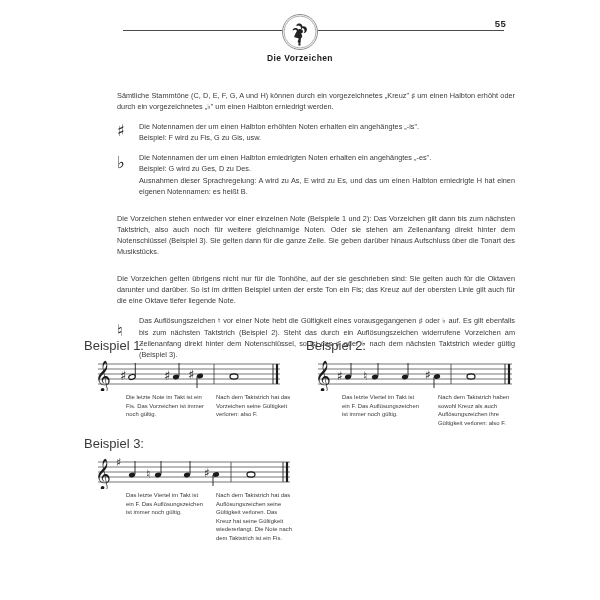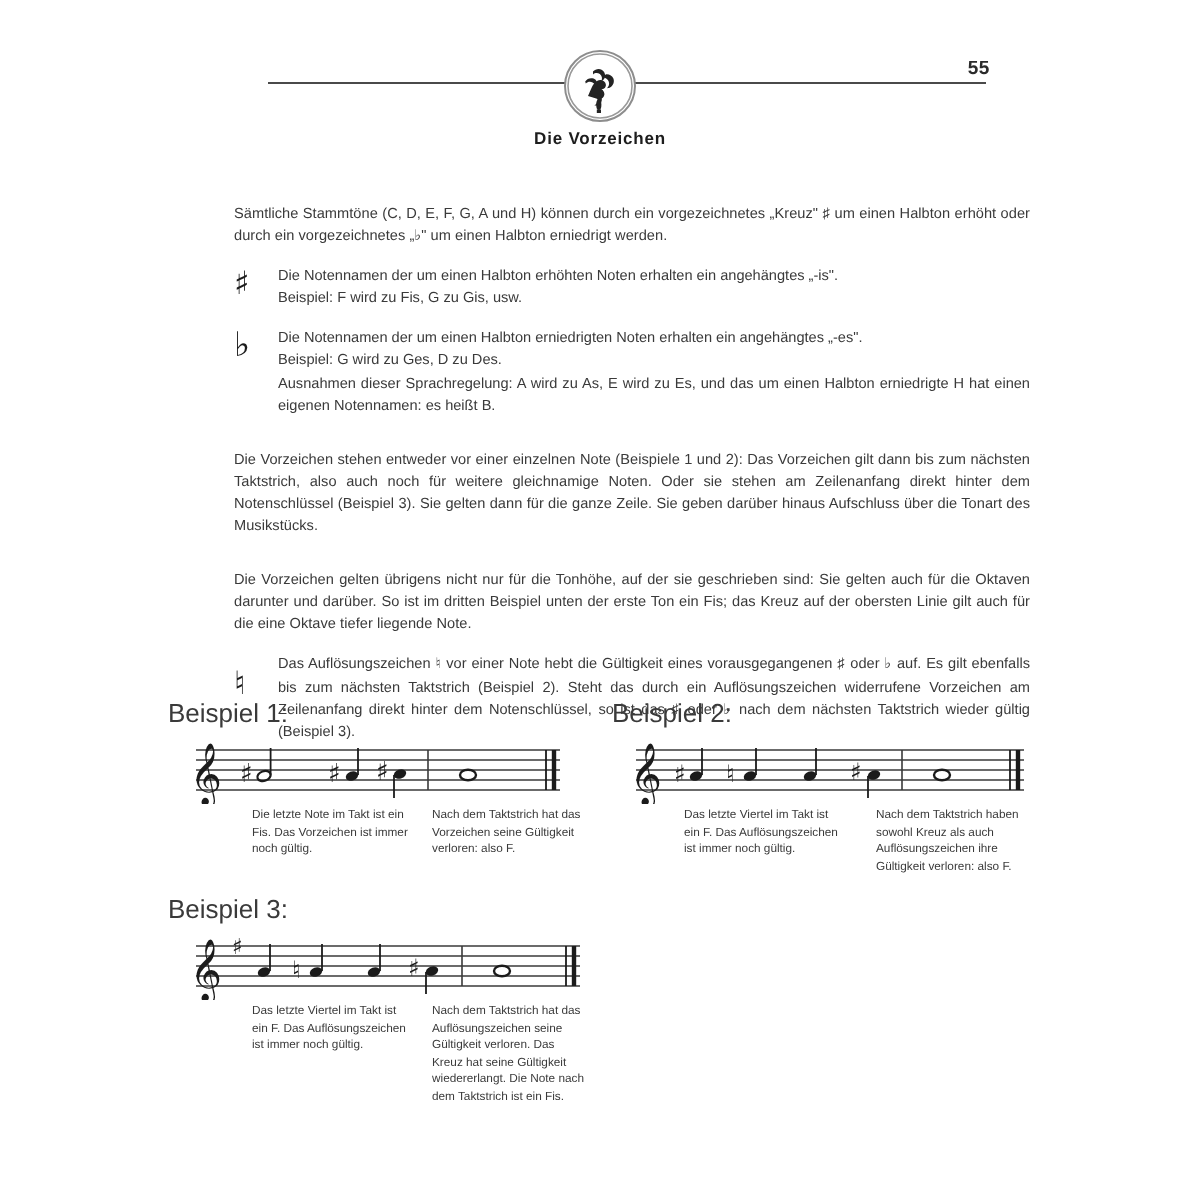--- a/index.html
+++ b/index.html
@@ -20,21 +20,21 @@
     position: relative;
     width: 600px;
     height: 600px;
     box-sizing: border-box;
   }
 
   
   .header {
     position: relative;
     height: 56px;
-    margin: 17px;
+    margin: 6px;
   }
   .header-rule {
     position: absolute;
     left: 117px;
     right: 90px;
     top: 24px;
     height: 1px;
     background: #4a4a4a;
   }
   .page-number {

